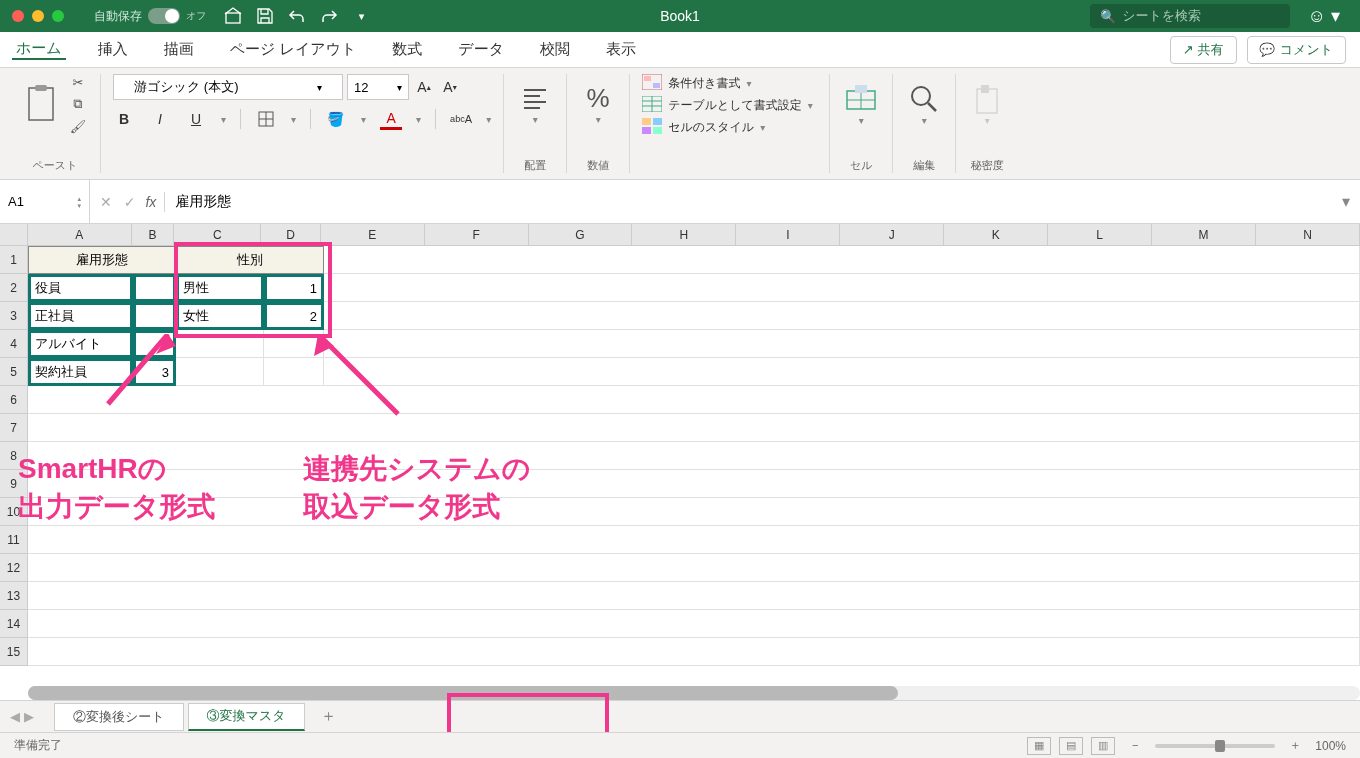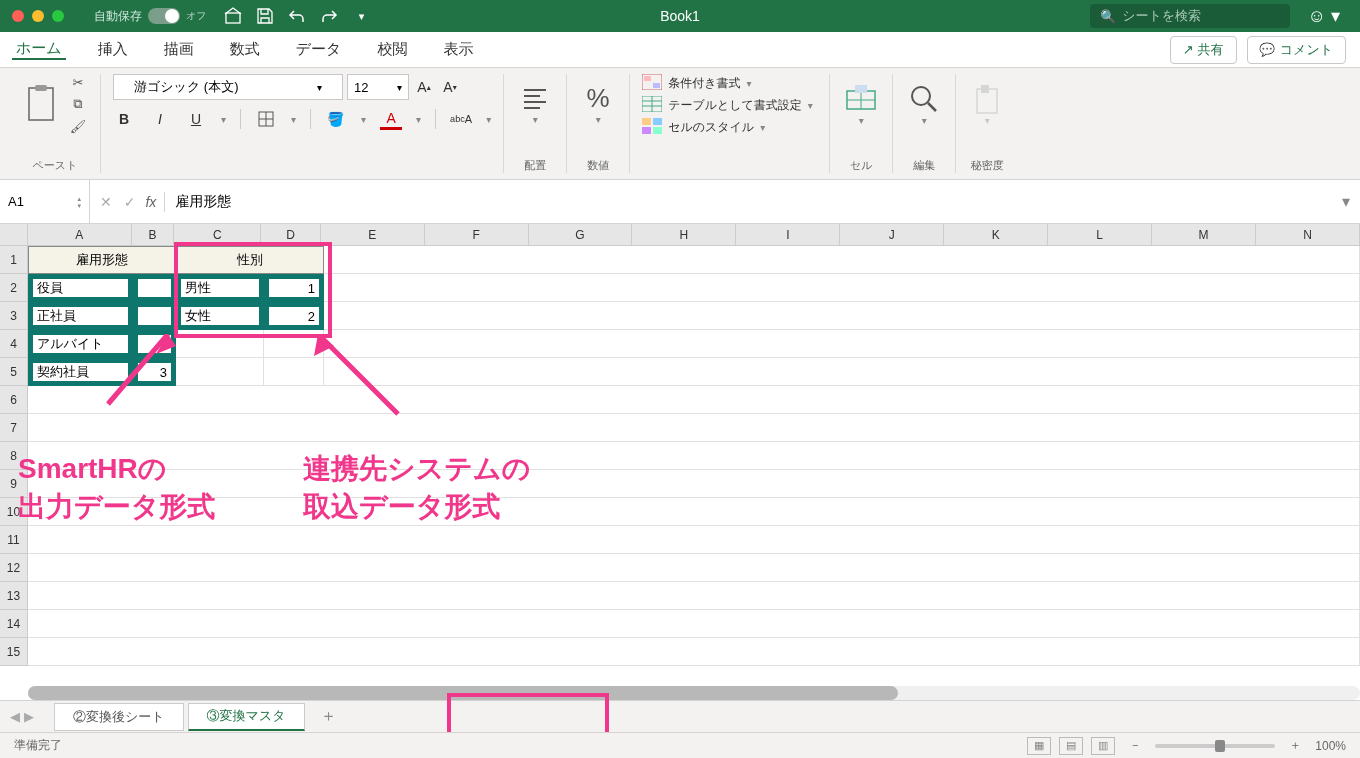--- a/index.html
+++ b/index.html
@@ -63,21 +63,21 @@
 .col-h { border-right: 1px solid #ccc; font-size: 12px; color: #333; display: flex; align-items: center; justify-content: center; background: #e6e6e6; }
 .col-A { width: 105px; } .col-B { width: 43px; } .col-C { width: 88px; } .col-D { width: 60px; }
 .col-std { width: 105px; }
 .grid-body { display: flex; }
 .row-headers { width: 28px; }
 .row-h { height: 28px; border-bottom: 1px solid #ccc; border-right: 1px solid #ccc; background: #e6e6e6; font-size: 12px; display: flex; align-items: center; justify-content: center; color: #333; }
 .cells { position: relative; flex: 1; }
 .cell-row { display: flex; height: 28px; }
 .cell { border-right: 1px solid #e0e0e0; border-bottom: 1px solid #e0e0e0; font-size: 13px; padding: 3px 4px; display: flex; align-items: center; }
 .cell.hdr { background: #f5f2e8; border: 1px solid #888; justify-content: center; font-size: 13px; }
-.cell.bordered { border: 5px solid #0f766e; }
+.cell.bordered { border: 3px solid #0f766e; }
 .cell.num { justify-content: flex-end; }
 
 
 .annot { position: absolute; pointer-events: none; }
 .annot-box { border: 4px solid #f0378b; position: absolute; }
 .annot-text { color: #f0378b; font-weight: 700; font-size: 28px; position: absolute; line-height: 1.35; margin-top: 24px; }
 .arrow { position: absolute; }
 
 
 .sheet-bar { position: absolute; bottom: 26px; left: 0; right: 0; height: 32px; background: #f3f2f1; border-top: 1px solid #d4d4d4; display: flex; align-items: center; padding-left: 10px; }
@@ -144,20 +144,21 @@
     <span style="margin-right:6px;">🔍</span>
     <span>シートを検索</span>
   </div>
   <div class="smiley">☺ ▾</div>
 </div>
 
 <div class="ribbon-tabs">
   <div class="ribbon-tab active">ホーム</div>
   <div class="ribbon-tab">挿入</div>
   <div class="ribbon-tab">描画</div>
+  <div class="ribbon-tab">ページ レイアウト</div>
   <div class="ribbon-tab">数式</div>
   <div class="ribbon-tab">データ</div>
   <div class="ribbon-tab">校閲</div>
   <div class="ribbon-tab">表示</div>
   <div class="ribbon-right">
     <div class="ribbon-btn">
         <span>↗</span>
         <span>共有</span>
       </div>
     <div class="ribbon-btn">

